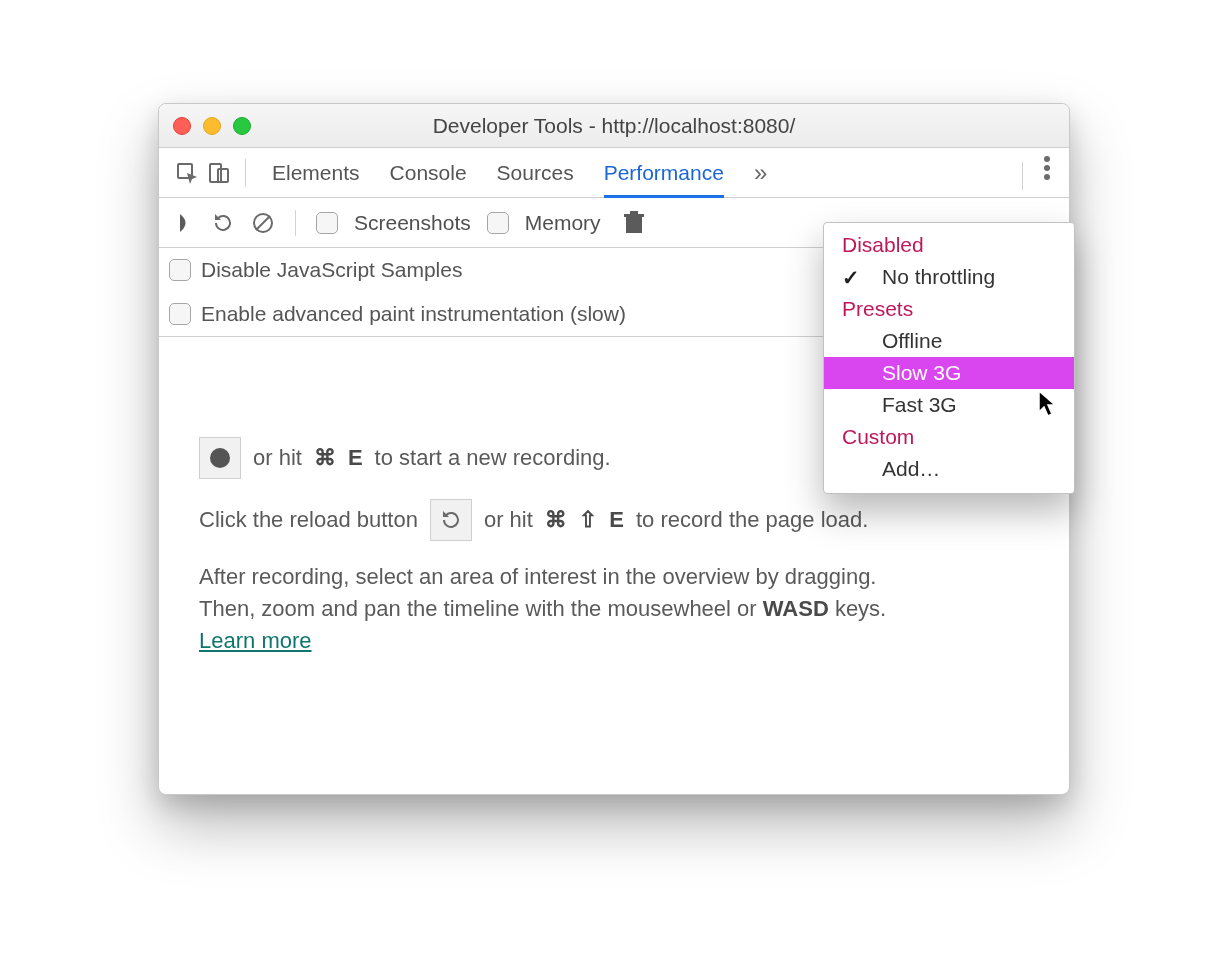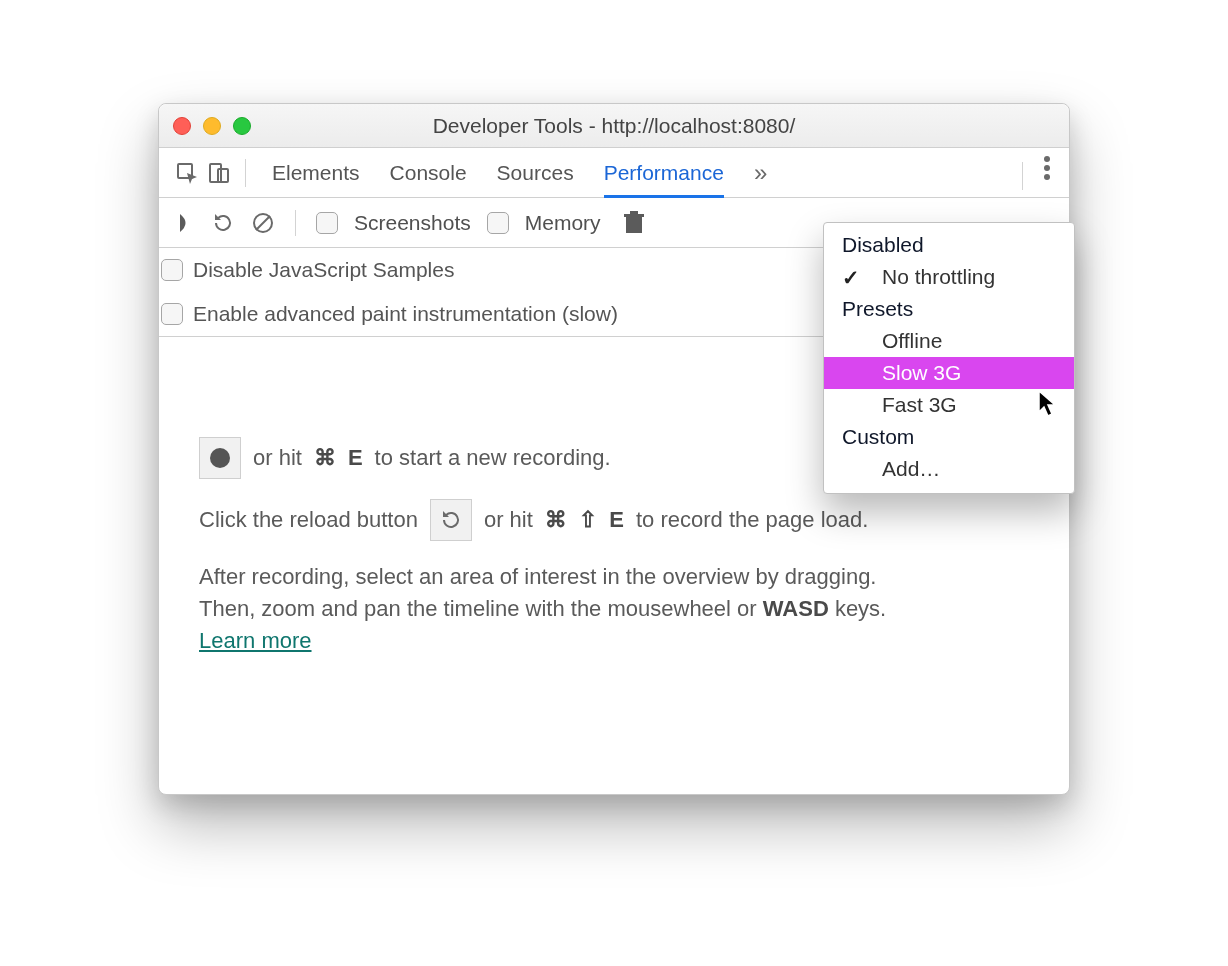--- a/index.html
+++ b/index.html
@@ -108,21 +108,21 @@
   .iconbtn { cursor: pointer; display: inline-flex; align-items: center; justify-content: center; }
   
   .settings {
     border-bottom: 1px solid #d0d0d0;
     font-size: 21px;
     color: #555;
   }
   .settings-row {
     display: flex;
     align-items: flex-end;
-    padding: 10px 2px;
+    padding: 10px 10px;
     gap: 8px;
   }
   .settings-row .label-col { flex: 0 0 auto; display: flex; align-items: center; gap: 10px; }
   .settings-row .rcol { margin-left: auto; padding-right: 88px; color: #555; }
   
   .body {
     padding: 100px 40px 30px 40px;
     font-size: 22px;
     color: #5a5a5a;
   }
@@ -149,21 +149,21 @@
     left: 664px;
     width: 252px;
     background: #fff;
     border: 1px solid #c1c1c1;
     border-radius: 4px;
     box-shadow: 0 18px 36px rgba(0,0,0,0.28);
     font-size: 21px;
     padding: 6px 0 8px 0;
   }
   .dd-group {
-    color: #0f172a;
+    color: #be185d;
     padding: 4px 18px;
   }
   .dd-item {
     position: relative;
     padding: 4px 18px 4px 58px;
     color: #333;
     cursor: pointer;
   }
   .dd-item .check {
     position: absolute; left: 18px; top: 5px; font-weight: 700; color: #222;

